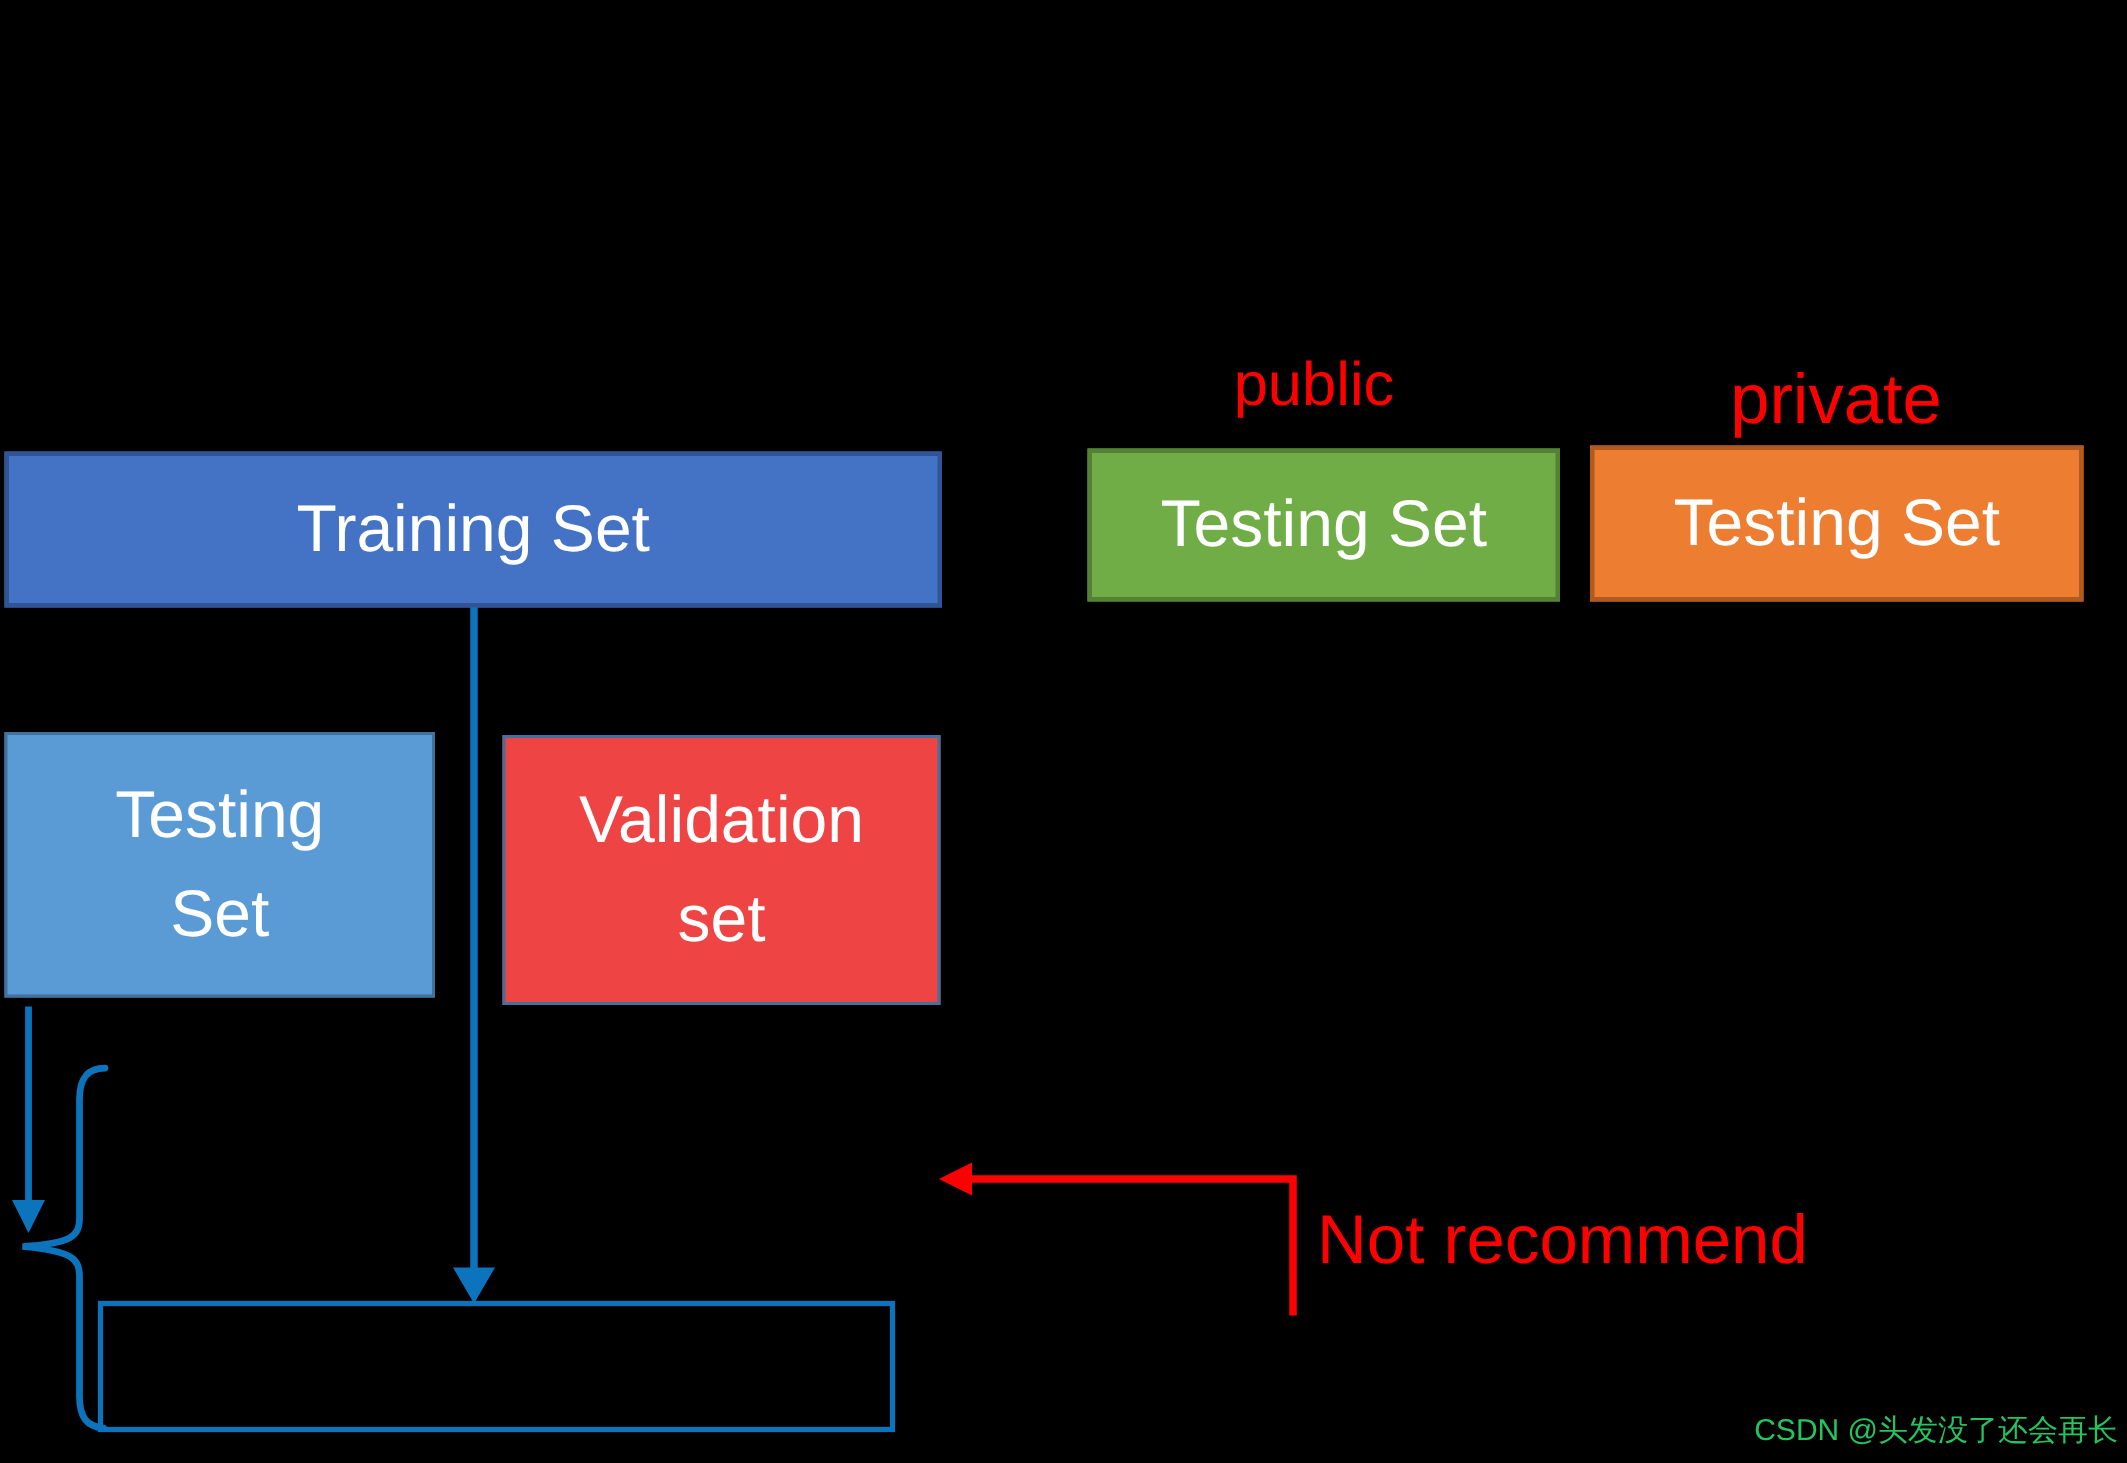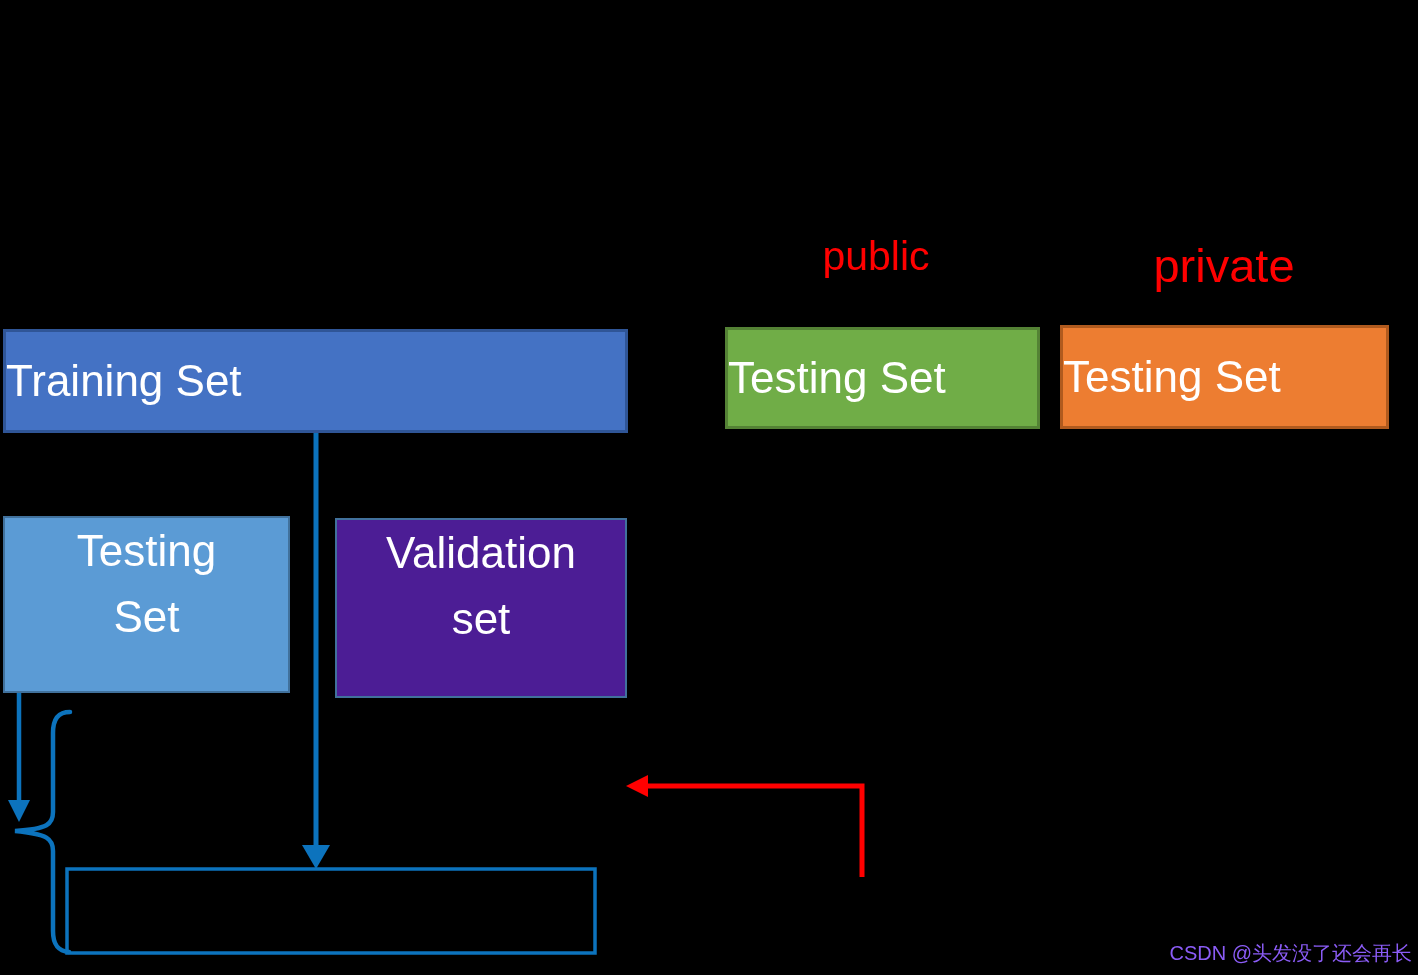--- a/index.html
+++ b/index.html
@@ -5,25 +5,24 @@
   html,body{margin:0;padding:0;background:#000;}
   #canvas{
     position:relative;
     width:1418px;height:975px;
     background:#000000;
     overflow:hidden;
     font-family:"Liberation Sans", sans-serif;
   }
   .box{
     position:absolute;
-    display:flex;align-items:center;justify-content:flex-start;
+    display:flex;align-items:center;justify-content:center;
     color:#ffffff;
     text-align:center;
     box-sizing:border-box;
-    margin-top:28px;
   }
   .box-label{display:block;}
   #top-training{
     left:3px;top:301px;width:625px;height:104px;
     background:#4472C4;border:3px solid #2F5597;
     font-size:44px;
   }
   #testing-public{
     left:725px;top:299px;width:315px;height:102px;
     background:#70AD47;border:3px solid #548235;
@@ -35,41 +34,41 @@
     font-size:44px;
   }
   #sub-training{
     left:3px;top:488px;width:287px;height:177px;
     background:#5B9BD5;border:2px solid #41719C;
     font-size:44px;line-height:66px;
     flex-direction:column;
   }
   #validation{
     left:335px;top:490px;width:292px;height:180px;
-    background:#4c1d95;border:2px solid #41719C;
+    background:#ef4444;border:2px solid #41719C;
     font-size:44px;line-height:66px;
     flex-direction:column;
   }
   .red-label{
     position:absolute;
     color:#FF0000;
     text-align:center;
     white-space:nowrap;
   }
   #public-label{left:756px;top:233px;width:240px;font-size:41px;text-align:center;}
   #private-label{left:1104px;top:238px;width:240px;font-size:47px;}
   #not-recommend{
     position:absolute;
     left:878px;top:799px;
     color:#FF0000;font-size:46px;white-space:nowrap;
   }
   #watermark{
     position:absolute;
     right:6px;top:940px;
-    color:#8b5cf6;font-size:20px;white-space:nowrap;
+    color:#22c55e;font-size:20px;white-space:nowrap;
   }
   #shapes{position:absolute;left:0;top:0;}
 </style>
 </head>
 <body>
 
 <div id="canvas">
 
   <svg id="shapes" width="1418" height="975" viewBox="0 0 1418 975">
 
@@ -118,16 +117,17 @@
   <div class="box" id="sub-training">
     <span class="box-label">Testing</span>
     <span class="box-label">Set</span>
   </div>
 
   <div class="box" id="validation">
     <span class="box-label">Validation</span>
     <span class="box-label">set</span>
   </div>
 
+  <div id="not-recommend">Not recommend</div>
 
   <div id="watermark">CSDN @头发没了还会再长</div>
 
 </div>
 
 </body></html>

